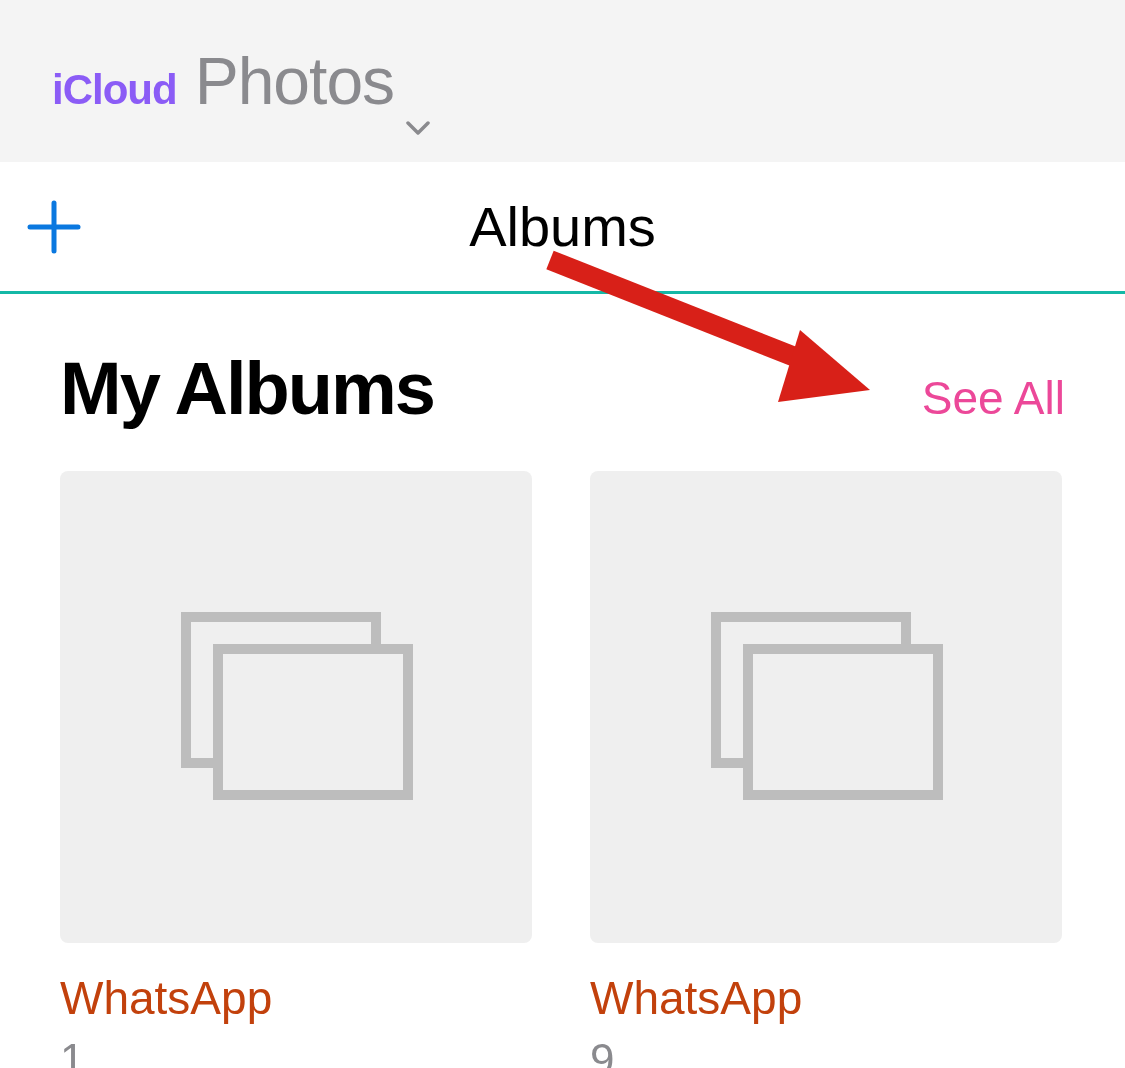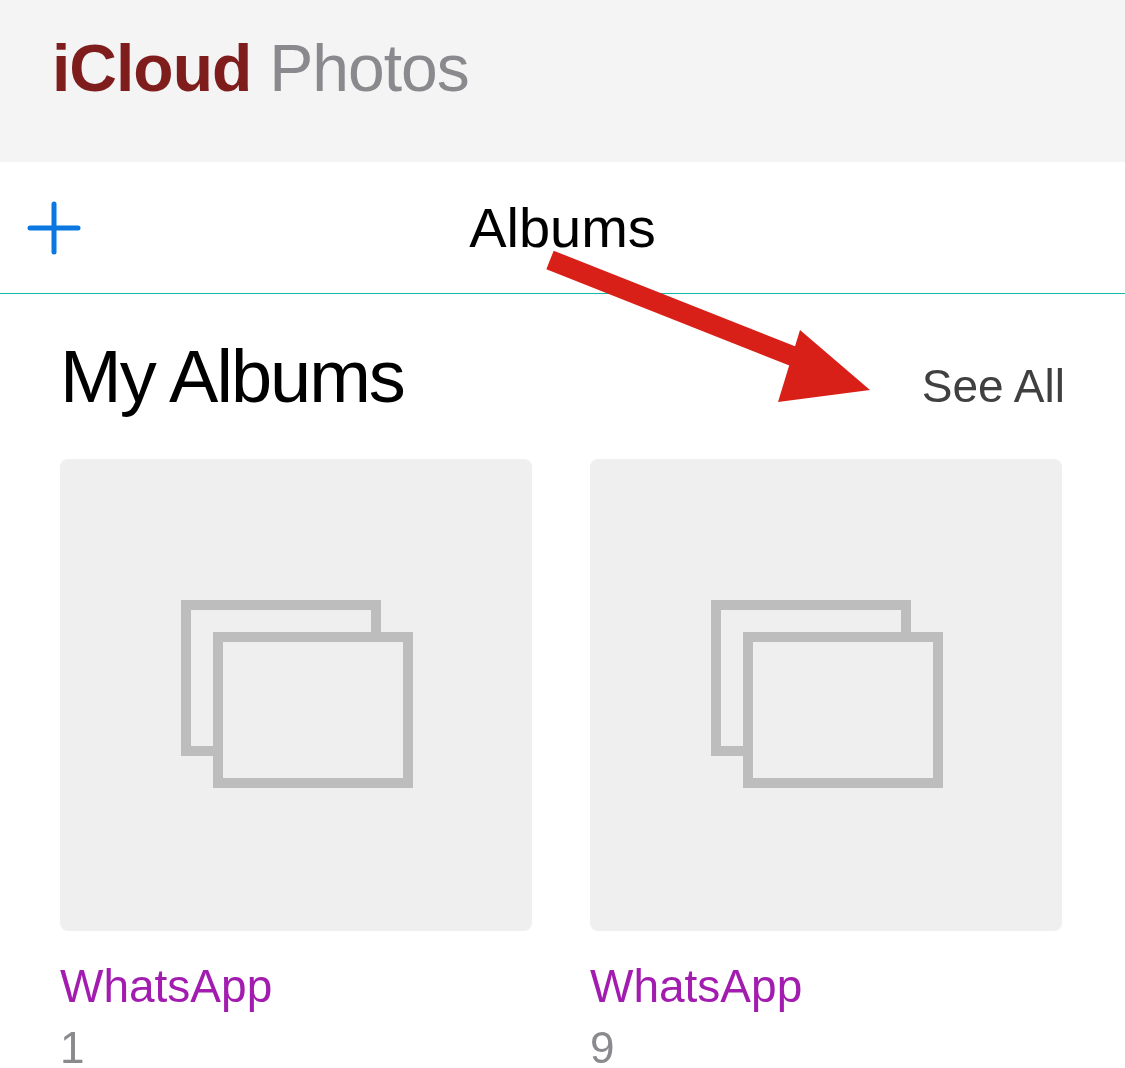--- a/index.html
+++ b/index.html
@@ -21,55 +21,54 @@
       align-items: center;
       justify-content: space-between;
       padding: 0 52px;
     }
     .header-left {
       display: flex;
       align-items: baseline;
       gap: 18px;
     }
     .app-name {
-      font-size: 66px;
+      font-size: 42px;
       font-weight: 700;
-      color: #7f1d1d;
+      color: #8b5cf6;
       letter-spacing: -1px;
     }
     .section-name {
       font-size: 66px;
       font-weight: 400;
       color: #8a8a8e;
       letter-spacing: -1px;
       display: flex;
       align-items: center;
       gap: 12px;
-      flex-direction: column;
     }
     .chevron-small {
       width: 24px;
       height: 14px;
     }
     .chevron-small svg {
       width: 100%;
       height: 100%;
     }
     .user-name {
       font-size: 58px;
       font-weight: 400;
       color: #8a8a8e;
       display: flex;
       align-items: center;
       gap: 14px;
     }
     .toolbar {
       height: 132px;
       background: #ffffff;
-      border-bottom: 1px solid #14b8a6;
+      border-bottom: 3px solid #14b8a6;
       display: flex;
       align-items: center;
       padding: 0 26px;
       position: relative;
     }
     .add-button {
       width: 56px;
       height: 56px;
       display: flex;
       align-items: center;
@@ -92,28 +91,29 @@
       padding: 40px 60px;
     }
     .section-header {
       display: flex;
       align-items: baseline;
       justify-content: space-between;
       margin-bottom: 40px;
     }
     .section-title {
       font-size: 74px;
-      font-weight: 400;
+      font-weight: 700;
       color: #000;
       letter-spacing: -2px;
+      margin-top: 12px;
     }
     .see-all {
       font-size: 46px;
       font-weight: 400;
-      color: #404040;
+      color: #ec4899;
       cursor: pointer;
     }
     .albums-grid {
       display: flex;
       gap: 58px;
     }
     .album {
       width: 472px;
       cursor: pointer;
     }
@@ -131,21 +131,21 @@
       height: 200px;
       position: relative;
     }
     .album-icon svg {
       width: 100%;
       height: 100%;
     }
     .album-name {
       font-size: 46px;
       font-weight: 400;
-      color: #a21caf;
+      color: #c2410c;
       margin-top: 28px;
     }
     .album-count {
       font-size: 44px;
       font-weight: 400;
       color: #8a8a8e;
       margin-top: 10px;
     }
     .annotation-arrow {
       position: absolute;

